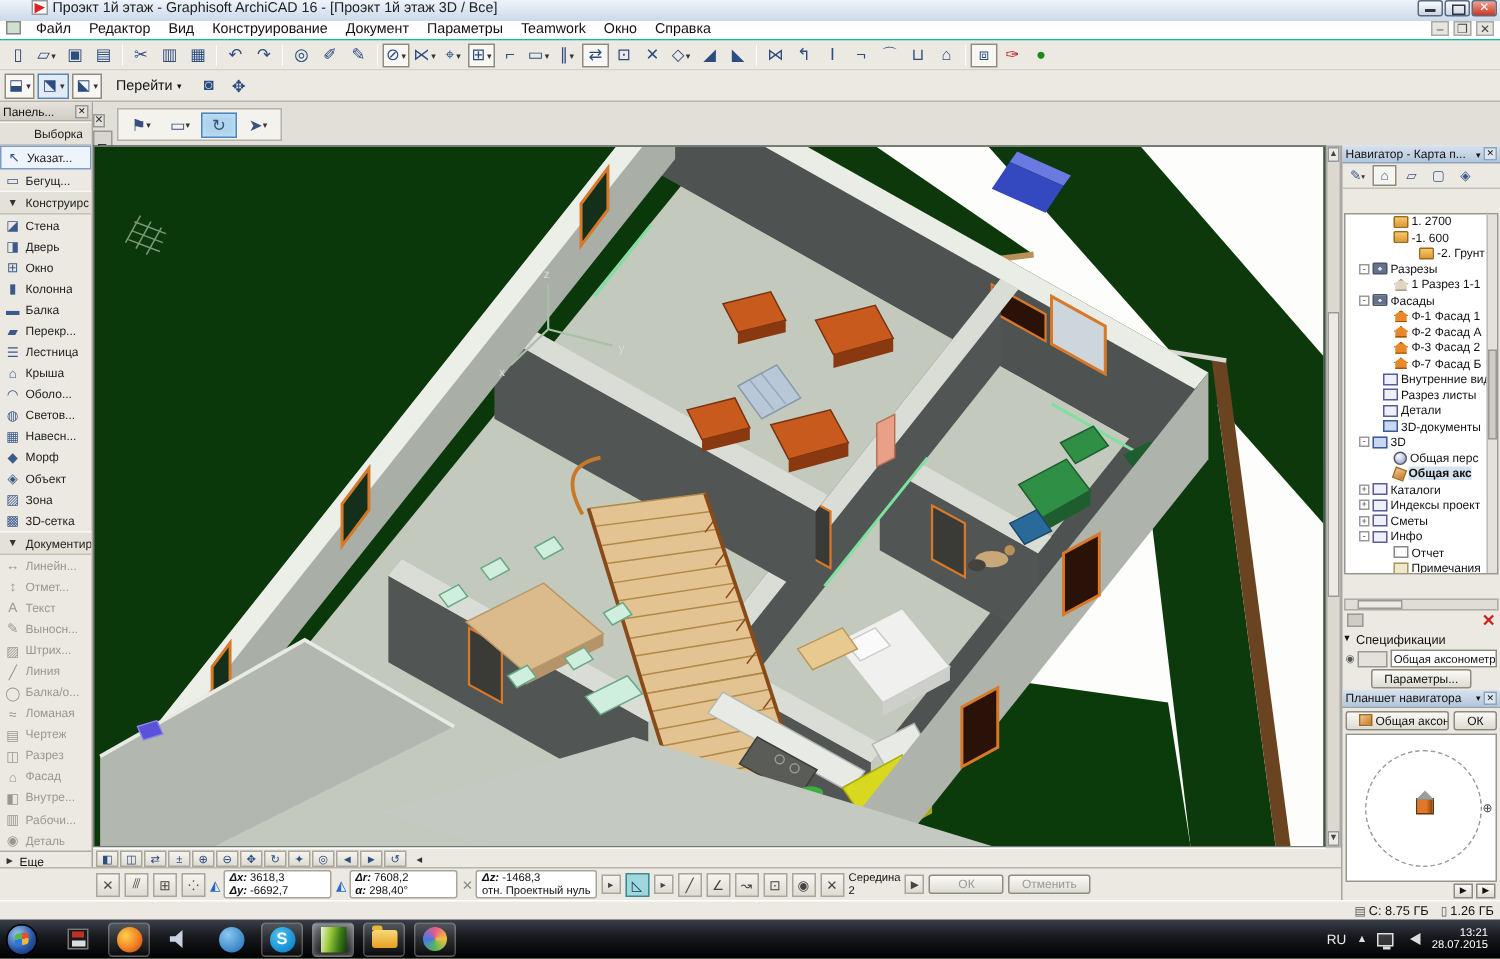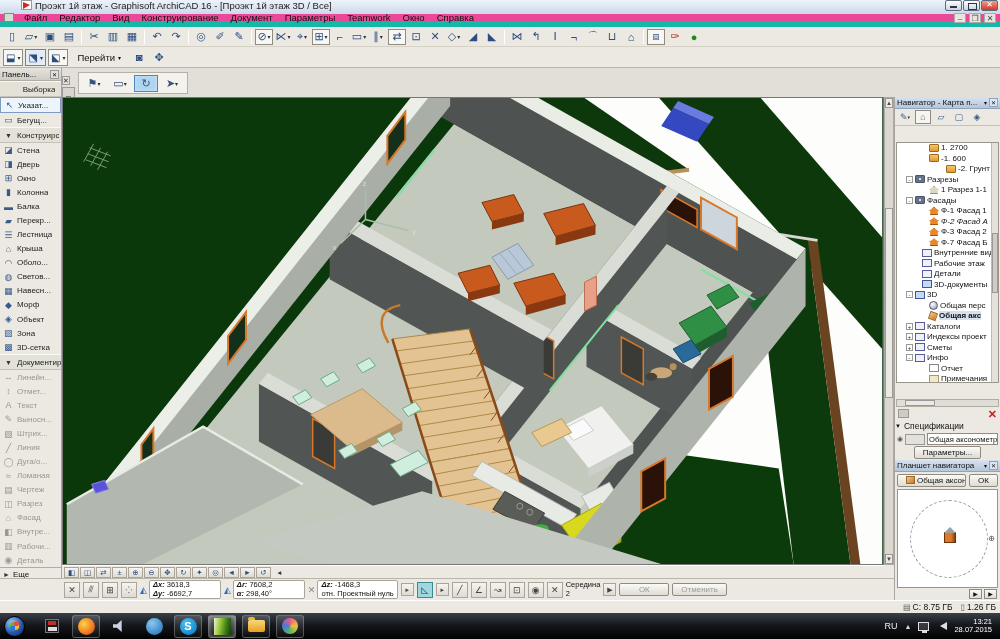--- a/index.html
+++ b/index.html
@@ -11,22 +11,22 @@
     background:linear-gradient(#eef4fb,#cddaeb 50%,#aabfd8);border-bottom:1px solid #7d90a8;font-size:9.5px;padding-left:18px;}
   .appico{width:11px;height:10px;margin:0 3px;background:#fff;border:1px solid #999;position:relative;flex:none;}
   .appico::after{content:"";position:absolute;left:1px;top:1px;border-left:7px solid #d22;border-top:3px solid transparent;border-bottom:4px solid transparent;}
   .tbar-title{flex:1;white-space:nowrap;overflow:hidden;color:#222;}
   .winbtns{display:flex;gap:1px;margin-right:2px;}
   .wbtn{width:17px;height:11px;border:1px solid #5a6a80;border-radius:2px;background:linear-gradient(#fdfefe,#c9d4e2);position:relative;}
   .wbtn.close{background:linear-gradient(#f0a090,#cc3a22);}
   .wbtn.min::after{content:"";position:absolute;left:4px;bottom:2px;width:7px;height:2px;background:#334;}
   .wbtn.max::after{content:"";position:absolute;left:4px;top:2px;width:7px;height:5px;border:1.5px solid #334;}
   .wbtn.close::after{content:"✕";position:absolute;left:0;right:0;top:-1px;text-align:center;font-size:8px;color:#fff;}
-  .menubar{position:absolute;left:0;top:14px;width:1000px;height:13px;display:flex;align-items:center;
-    background:#ec4899;border-bottom:6px solid #14b8a6;font-size:9.5px;}
+  .menubar{position:absolute;left:0;top:14px;width:1000px;height:13px;display:flex;
+    background:#ffffff;border-bottom:1px solid #14b8a6;font-size:9.5px;}
   .mdicon{width:10px;height:9px;margin:0 4px;background:#cfe0cf;border:1px solid #888;flex:none;}
   .mitem{padding:0 6px;white-space:nowrap;}
   .mdibtns{margin-left:auto;display:flex;gap:3px;margin-right:4px;color:#444;font-size:8px;}
   .mdibtn{width:12px;height:10px;border:1px solid #aaa;background:#e8e5de;text-align:center;line-height:9px;}
   
   .tb1{position:absolute;left:0;top:27px;width:1000px;height:20px;display:flex;align-items:center;gap:1px;
     background:#ece9e2;border-bottom:1px solid #d5d1c7;padding-left:3px;}
   .tb2{position:absolute;left:0;top:47px;width:1000px;height:21px;display:flex;align-items:center;gap:2px;
     background:#ece9e2;border-bottom:1px solid #b9b5aa;padding-left:3px;}
   .tbtn{width:18px;height:16px;display:flex;align-items:center;justify-content:center;font-size:11px;color:#2c4d80;flex:none;}
@@ -452,21 +452,21 @@
         <div class="prow dim">
         <span class="ico">▨</span>
         <span class="plabel">Штрих...</span>
       </div>
         <div class="prow dim">
         <span class="ico">╱</span>
         <span class="plabel">Линия</span>
       </div>
         <div class="prow dim">
         <span class="ico">◯</span>
-        <span class="plabel">Дуга/о...</span>
+        <span class="plabel">Балка/о...</span>
       </div>
         <div class="prow dim">
         <span class="ico">≈</span>
         <span class="plabel">Ломаная</span>
       </div>
         <div class="prow dim">
         <span class="ico">▤</span>
         <span class="plabel">Чертеж</span>
       </div>
         <div class="prow dim">
@@ -724,21 +724,21 @@
           <div class="trow" style="padding-left: 9px;">
           <span class="exp">-</span>
           <span class="tico ico-cam"></span>
           <span class="tlabel">Фасады</span>
         </div>
           <div class="trow" style="padding-left: 23px;">
           <span class="exp"></span>
           <span class="tico ico-house"></span>
           <span class="tlabel">Ф-1 Фасад 1</span>
         </div>
-          <div class="trow" style="padding-left: 23px; font-style: italic;">
+          <div class="trow" style="padding-left: 23px;">
           <span class="exp"></span>
           <span class="tico ico-house"></span>
           <span class="tlabel">Ф-2 Фасад А</span>
         </div>
           <div class="trow" style="padding-left: 23px;">
           <span class="exp"></span>
           <span class="tico ico-house"></span>
           <span class="tlabel">Ф-3 Фасад 2</span>
         </div>
           <div class="trow" style="padding-left: 23px;">
@@ -747,21 +747,21 @@
           <span class="tlabel">Ф-7 Фасад Б</span>
         </div>
           <div class="trow" style="padding-left: 16px;">
           <span class="exp"></span>
           <span class="tico ico-doc"></span>
           <span class="tlabel">Внутренние вид</span>
         </div>
           <div class="trow" style="padding-left: 16px;">
           <span class="exp"></span>
           <span class="tico ico-doc"></span>
-          <span class="tlabel">Рабочие этаж</span>
+          <span class="tlabel">Разрез листы</span>
         </div>
           <div class="trow" style="padding-left: 16px;">
           <span class="exp"></span>
           <span class="tico ico-doc"></span>
           <span class="tlabel">Детали</span>
         </div>
           <div class="trow" style="padding-left: 16px;">
           <span class="exp"></span>
           <span class="tico ico-doc3d"></span>
           <span class="tlabel">3D-документы</span>

